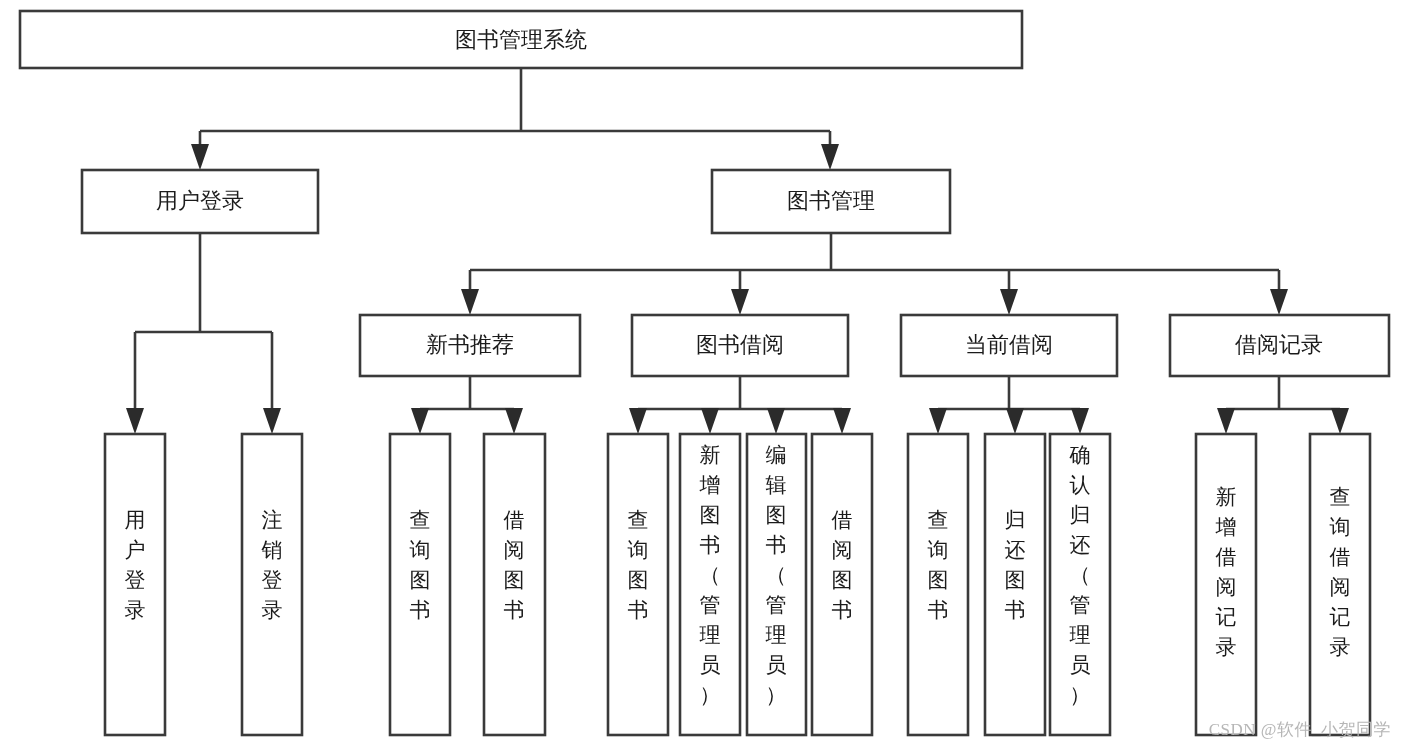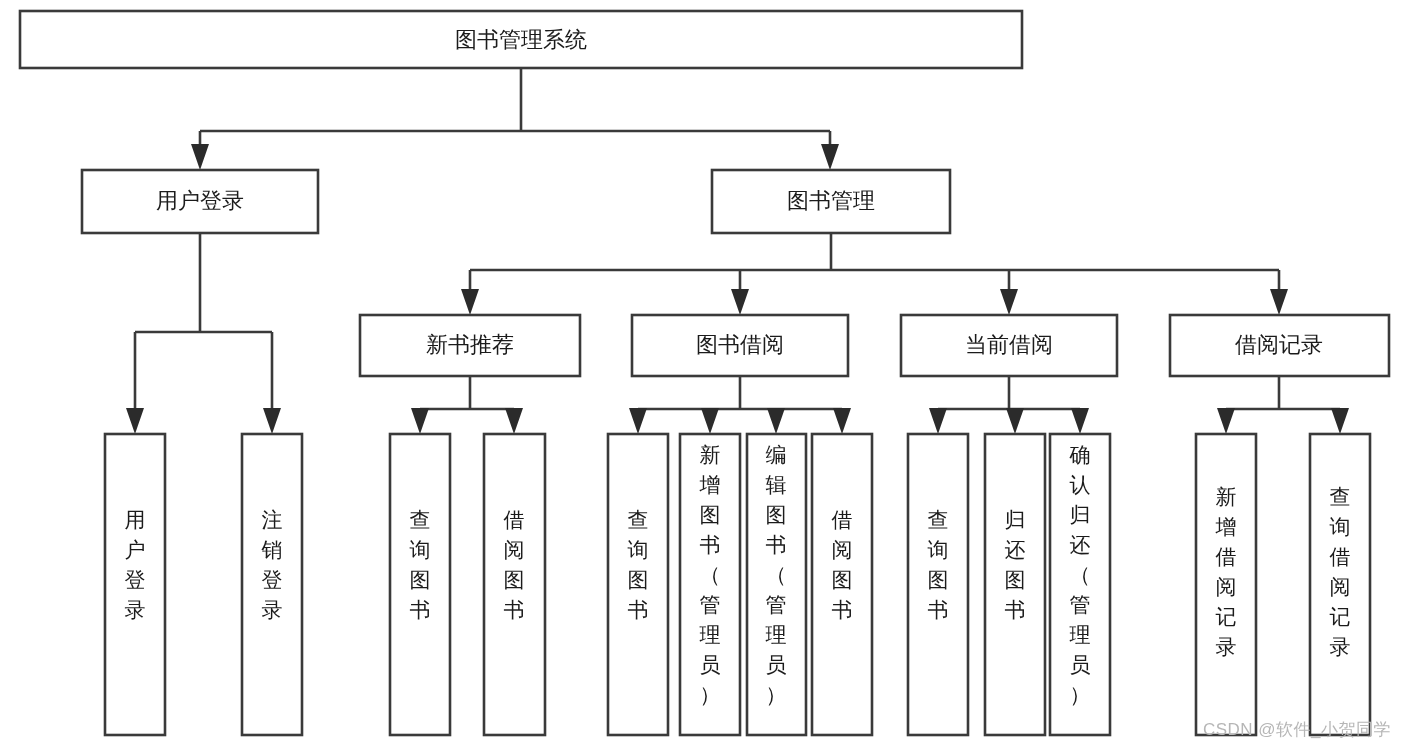--- a/index.html
+++ b/index.html
@@ -44,21 +44,21 @@
     stroke-linecap: butt;
   }
   .arrow-head {
     fill: #2b2b2b;
     stroke: none;
   }
   .watermark {
     position: absolute;
     right: 14px;
     bottom: 6px;
-    font-family: Liberation Sans, sans-serif;
+    font-family: Liberation Serif, serif;
     font-size: 17px;
     color: #b6b6b6;
     letter-spacing: 0.5px;
     white-space: nowrap;
     pointer-events: none;
   }
 </style>
 </head>
 <body>
 

